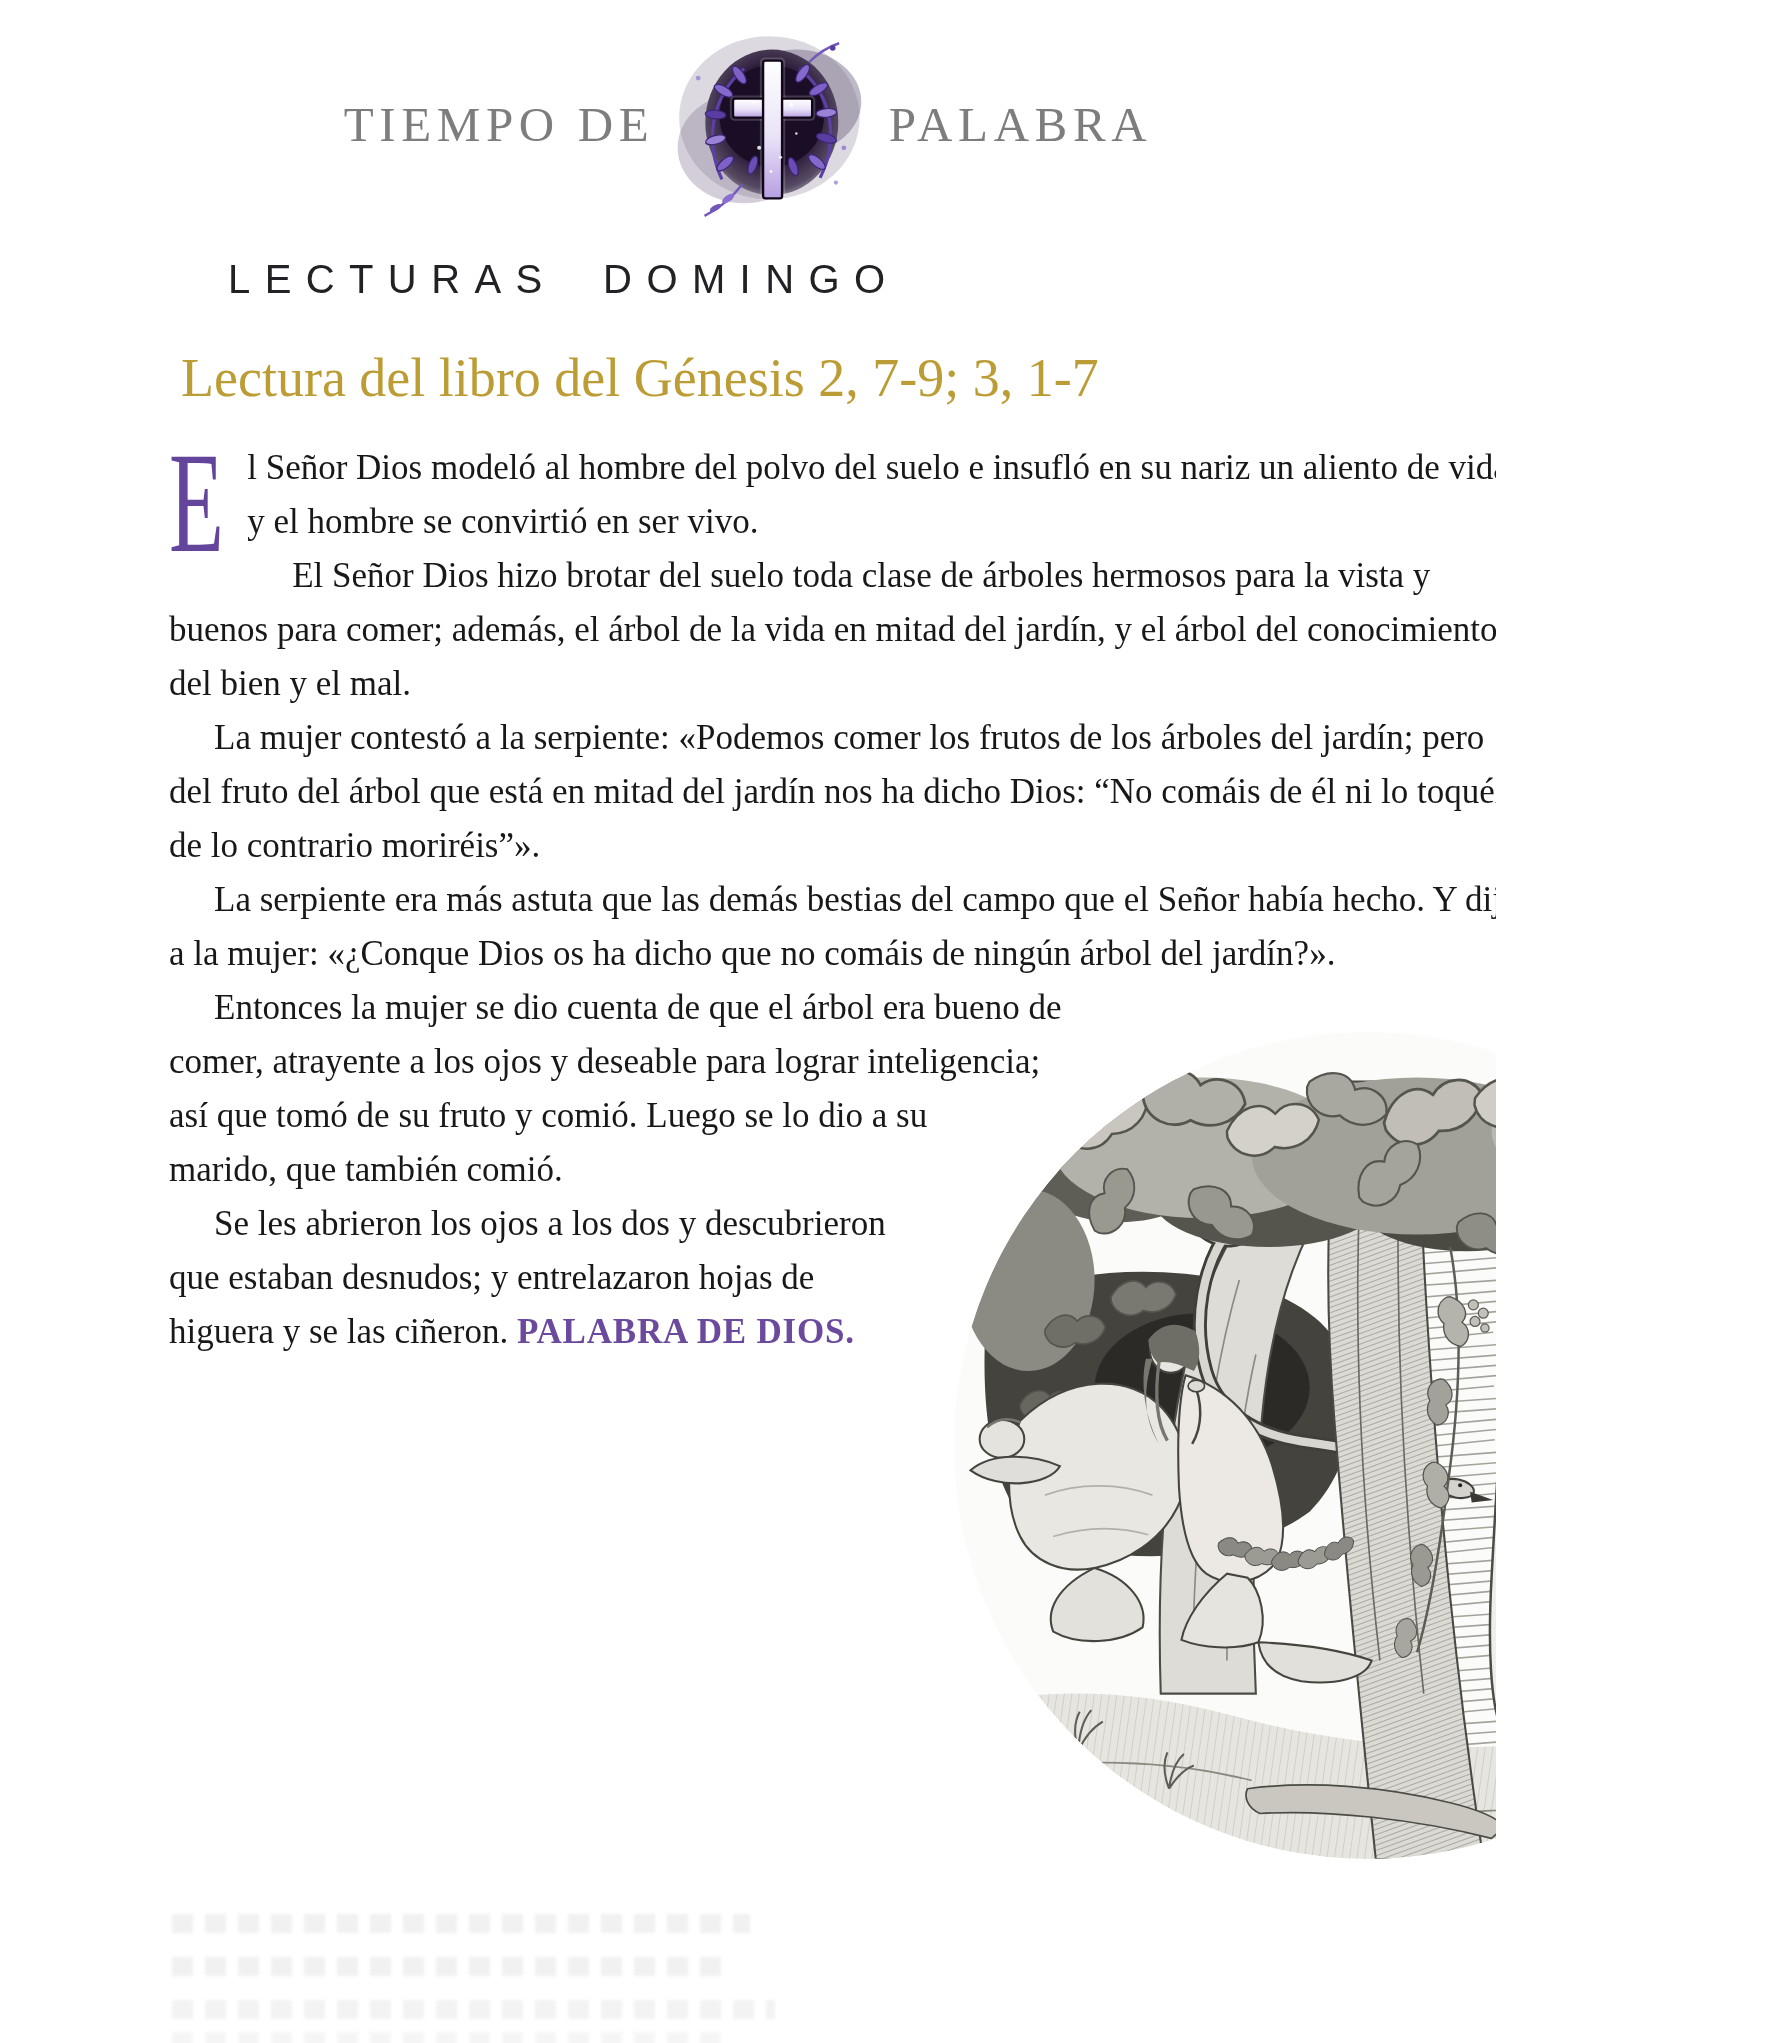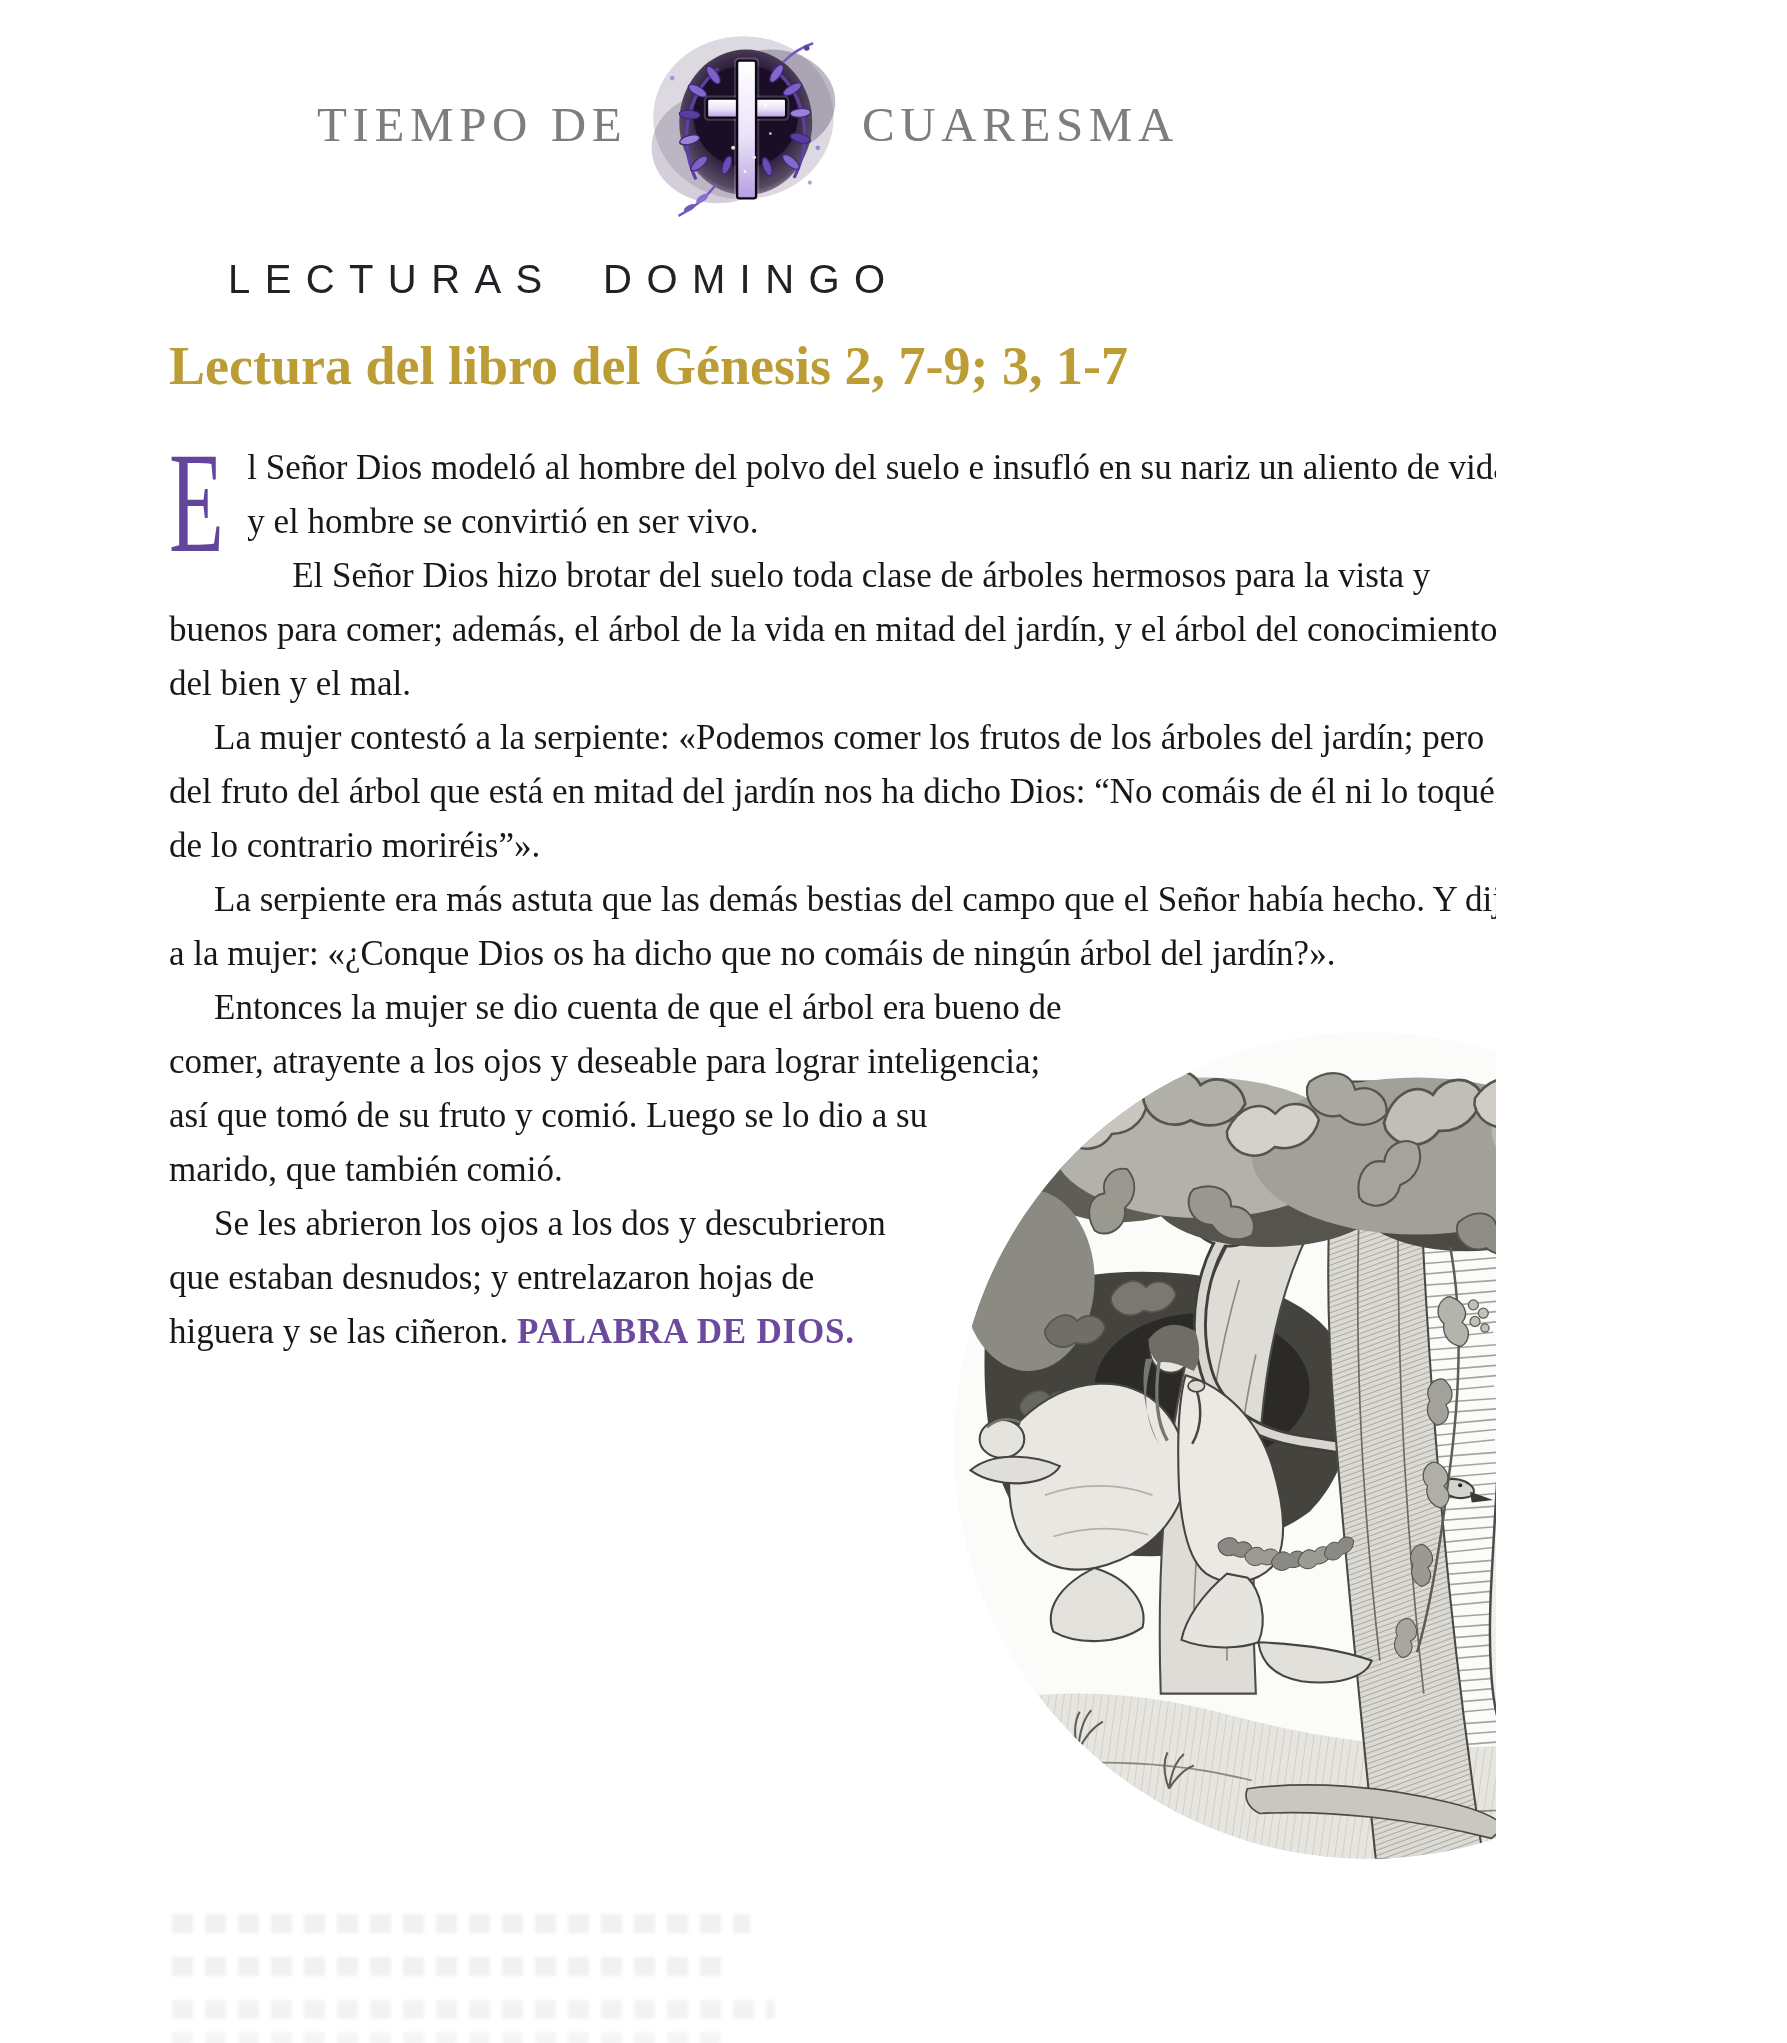--- a/index.html
+++ b/index.html
@@ -121,25 +121,25 @@
         <g fill="#ffffff" opacity=".85">
           <circle cx="105" cy="150" r="2.5"></circle>
             <circle cx="132" cy="162" r="2"></circle>
           <circle cx="146" cy="96" r="2.5"></circle>
             <circle cx="98" cy="92" r="2"></circle>
           <circle cx="120" cy="180" r="1.8"></circle>
             <circle cx="152" cy="132" r="1.6"></circle>
         </g>
       </svg>
     </span>
-    <span class="mh-text">CUARESMA</span>
+    <span class="mh-text">PALABRA</span>
   </header>
 
   <div class="section-label">LECTURAS DOMINGO</div>
-  <h1 class="reading-title" style="margin:0; font-weight:700;">Lectura del libro del Génesis 2, 7-9; 3, 1-7</h1>
+  <h1 class="reading-title" style="margin:12px; font-weight:400;">Lectura del libro del Génesis 2, 7-9; 3, 1-7</h1>
 
   <main class="article">
     <p><span class="dropcap">
           <span>E</span>
         </span><span>l Señor Dios modeló al hombre del polvo del suelo e insufló en su nariz un aliento de vida, y el hombre se convirtió en ser vivo.</span></p>
     <p class="indent"><span>El Señor Dios hizo brotar del suelo toda clase de árboles hermosos para la vista y buenos para comer; además, el árbol de la vida en mitad del jardín, y el árbol del conocimiento del bien y el mal.</span></p>
     <p class="indent"><span>La mujer contestó a la serpiente: «Podemos comer los frutos de los árboles del jardín; pero del fruto del árbol que está en mitad del jardín nos ha dicho Dios: “No comáis de él ni lo toquéis, de lo contrario moriréis”».</span></p>
     <p class="indent"><span>La serpiente era más astuta que las demás bestias del campo que el Señor había hecho. Y dijo a la mujer: «¿Conque Dios os ha dicho que no comáis de ningún árbol del jardín?».</span></p>
 
     <div class="illu-float">

